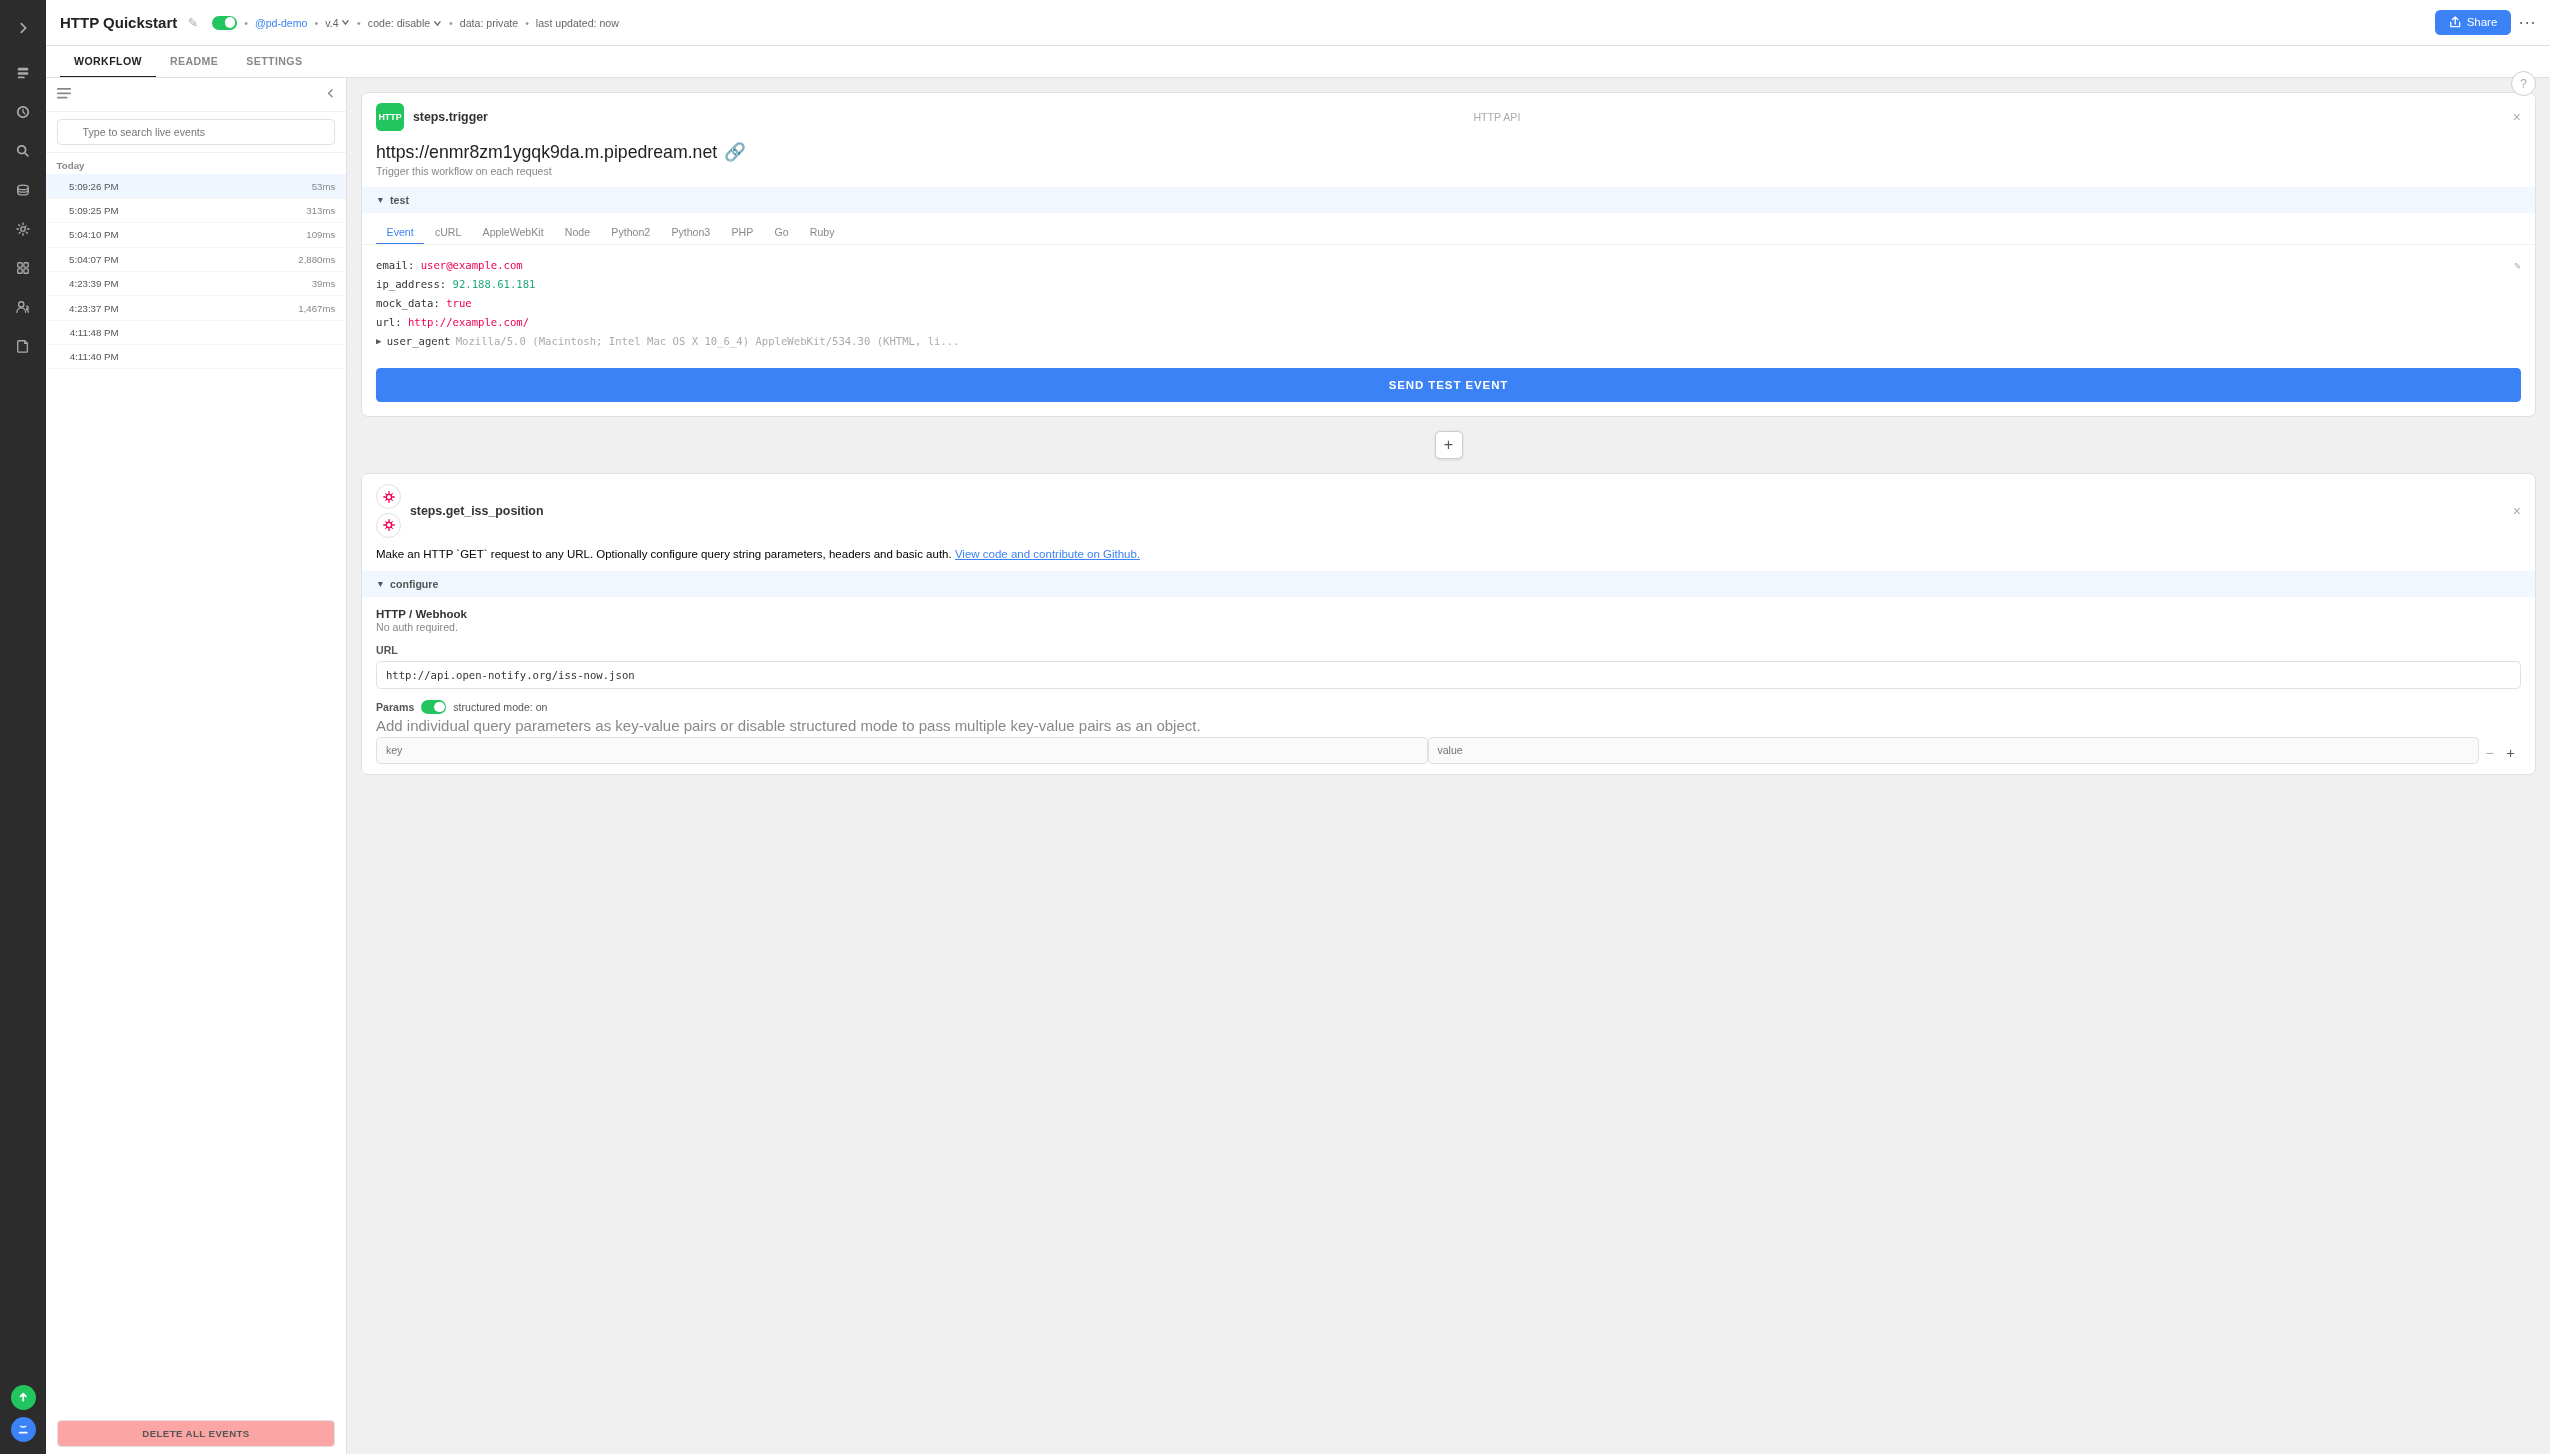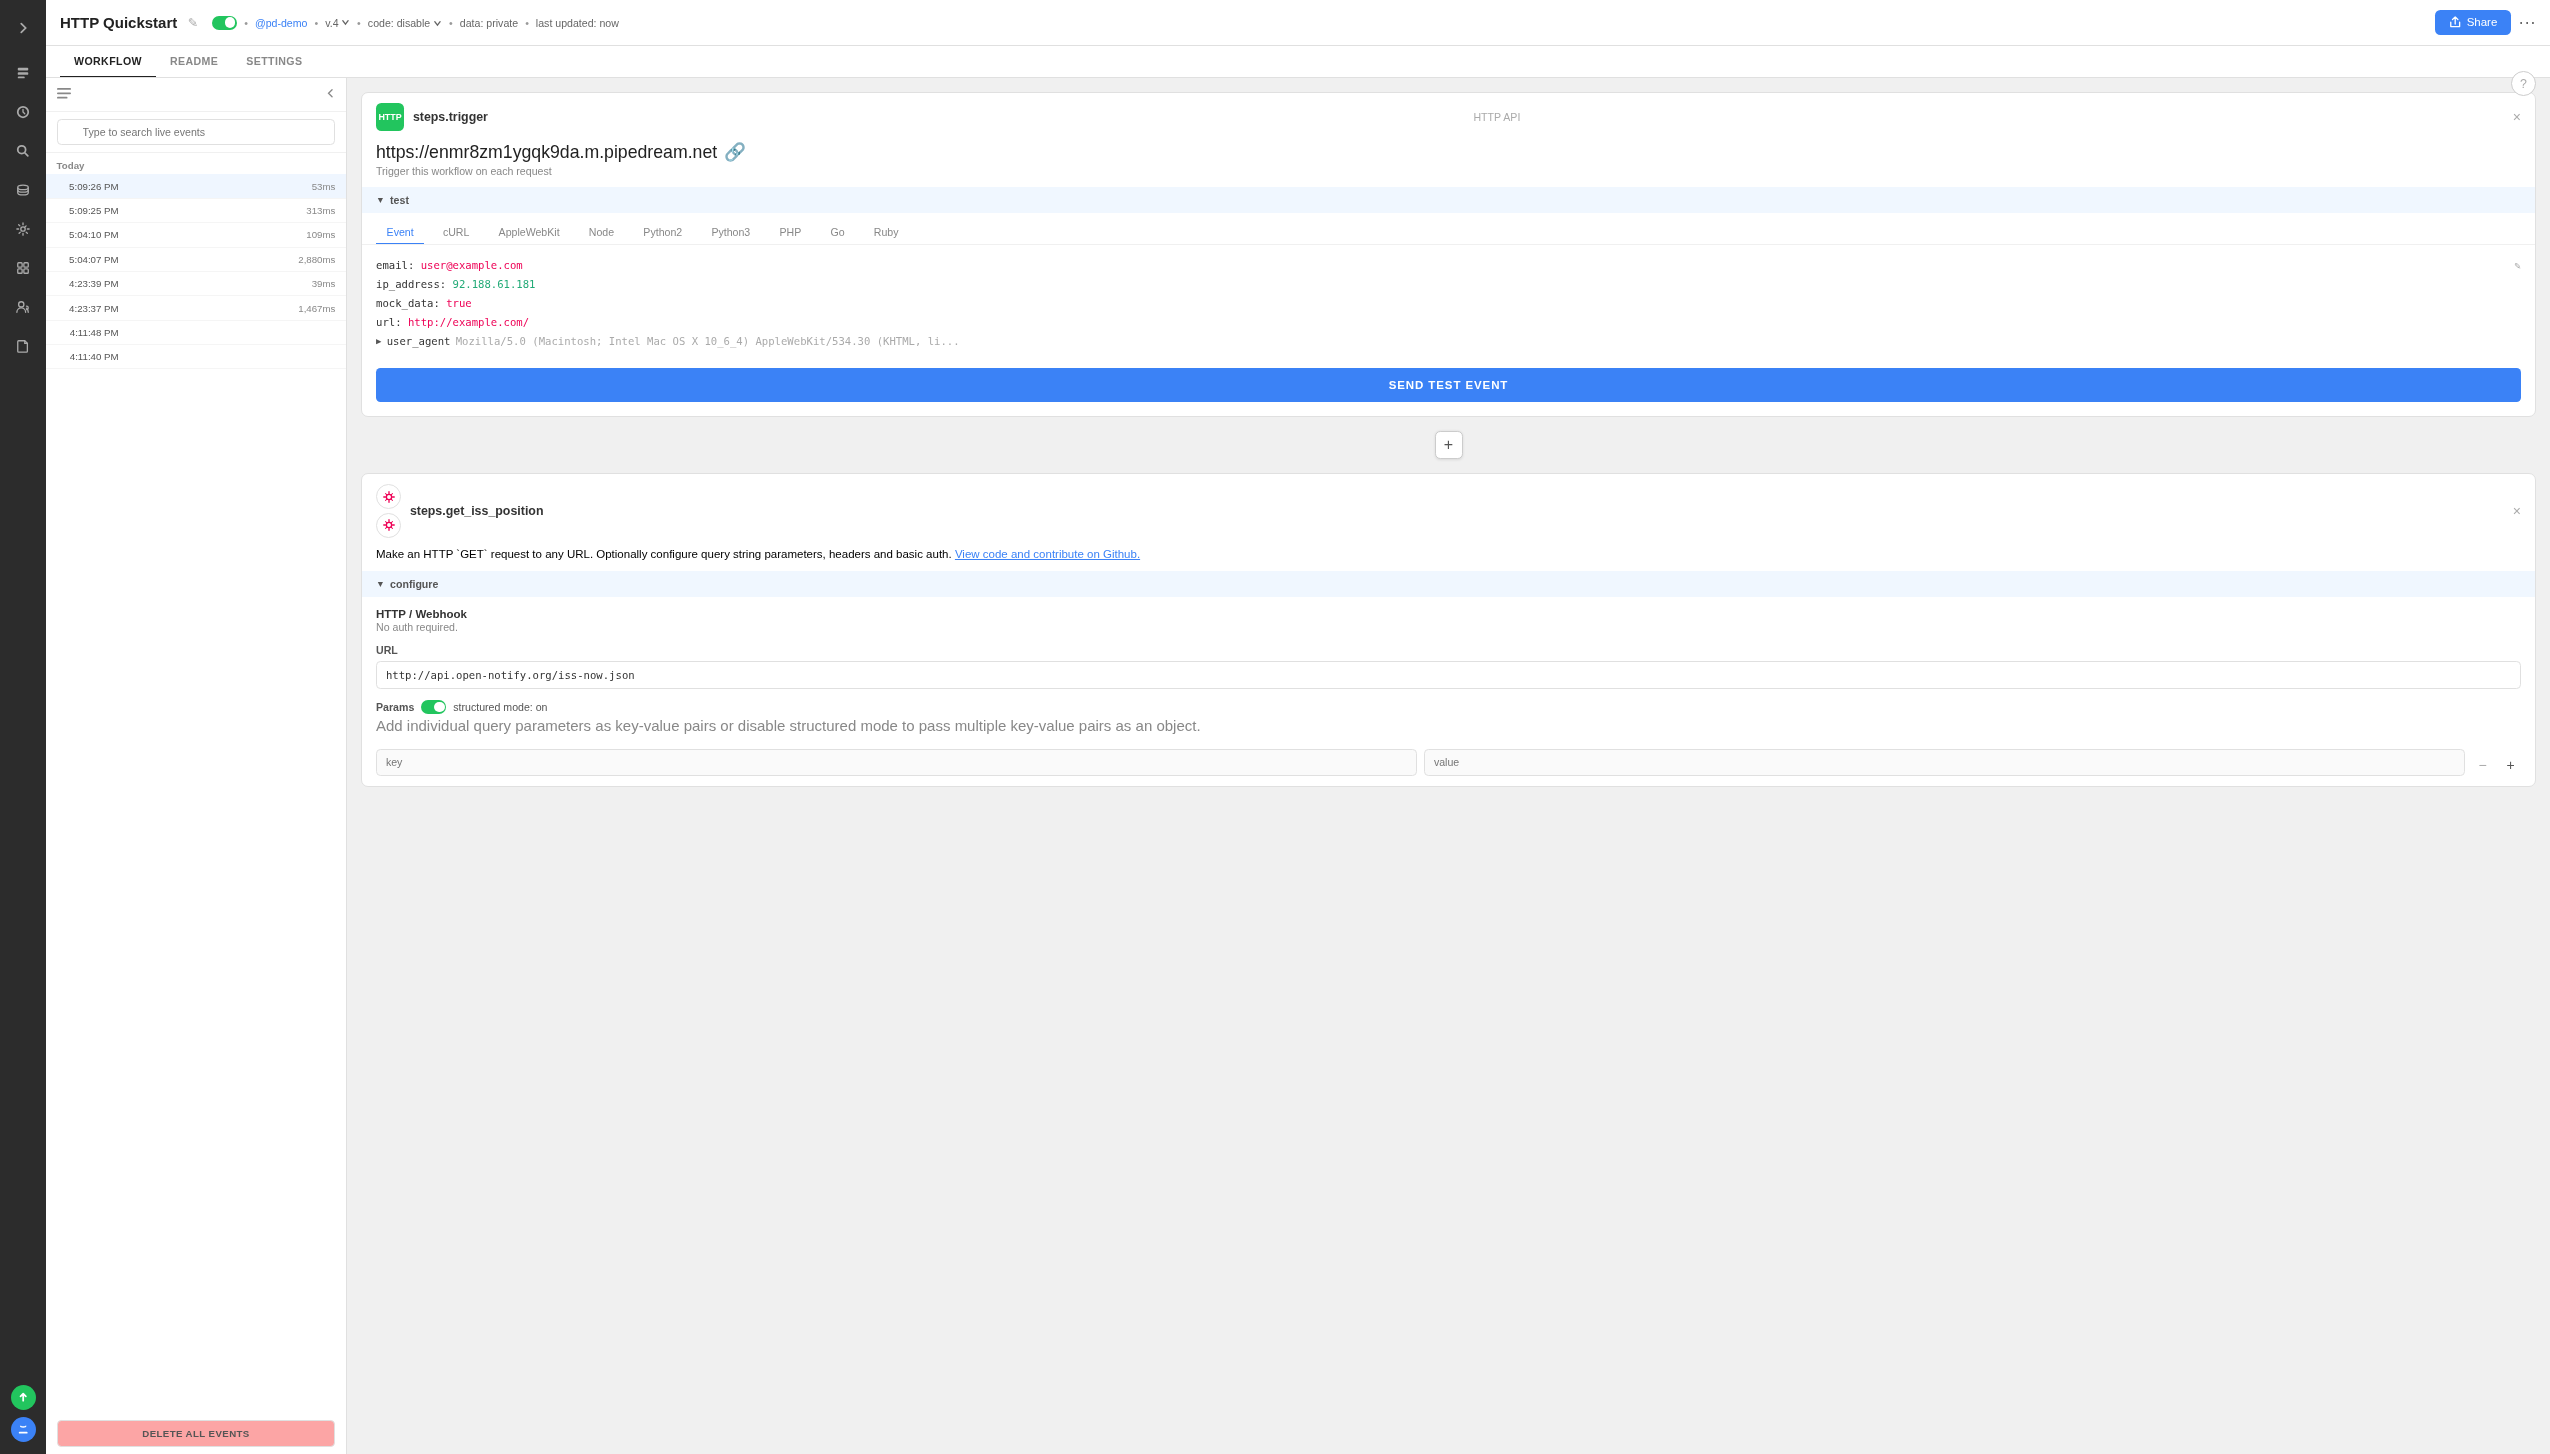--- a/index.html
+++ b/index.html
@@ -196,21 +196,21 @@
       font-size: 10.6px;
       font-weight: 600;
       color: #555;
       display: flex;
       align-items: center;
       gap: 5.3px;
     }
     .section-caret { font-size: 8.9px; }
 
     
-    .inner-tabs { display: flex; padding: 7px 14px 0; border-bottom: 0.9px solid #f0f0f0; gap: 8px; }
+    .inner-tabs { display: flex; padding: 7px 14px 0; border-bottom: 0.9px solid #f0f0f0; gap: 0; }
     .inner-tab {
       padding: 5.3px 10.6px;
       font-size: 10.6px;
       color: #888;
       cursor: pointer;
       border-bottom: 1.8px solid transparent;
     }
     .inner-tab.active { color: #3b82f6; border-bottom: 1.8px solid #3b82f6; }
 
     
@@ -284,21 +284,21 @@
       outline: none;
     }
 
     .params-row { display: flex; align-items: center; gap: 7px; margin-top: 10.6px; }
     .params-label { font-size: 10.6px; font-weight: 600; color: #555; }
     .params-toggle { width: 25px; height: 14px; background: #22c55e; border-radius: 7px; position: relative; display: inline-block; }
     .params-toggle::after { content: ''; position: absolute; width: 10.6px; height: 10.6px; background: #fff; border-radius: 50%; top: 1.8px; right: 1.8px; }
     .params-mode { font-size: 10.6px; color: #555; }
     .params-sub { font-size: 15px; color: #888; margin-top: 3.5px; }
 
-    .kv-row { display: flex; gap: 7px; margin-top: 15px; align-items: flex-end; }
+    .kv-row { display: flex; margin-top: 3px; align-items: flex-end; }
     .kv-input {
       flex: 1;
       padding: 6.2px 8.9px;
       border: 0.9px solid #e0e0e0;
       border-radius: 4.4px;
       font-size: 10.6px;
       color: #aaa;
       background: #fafafa;
       outline: none;
     }

